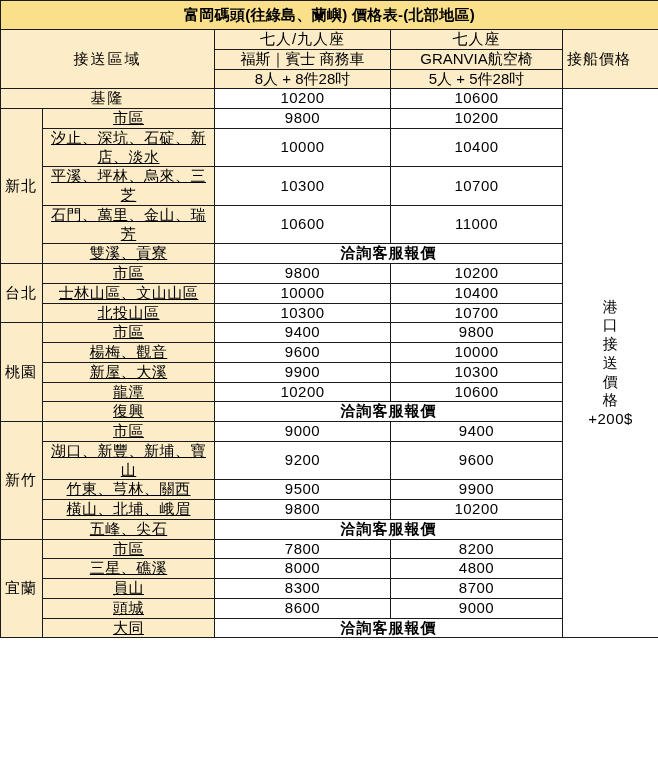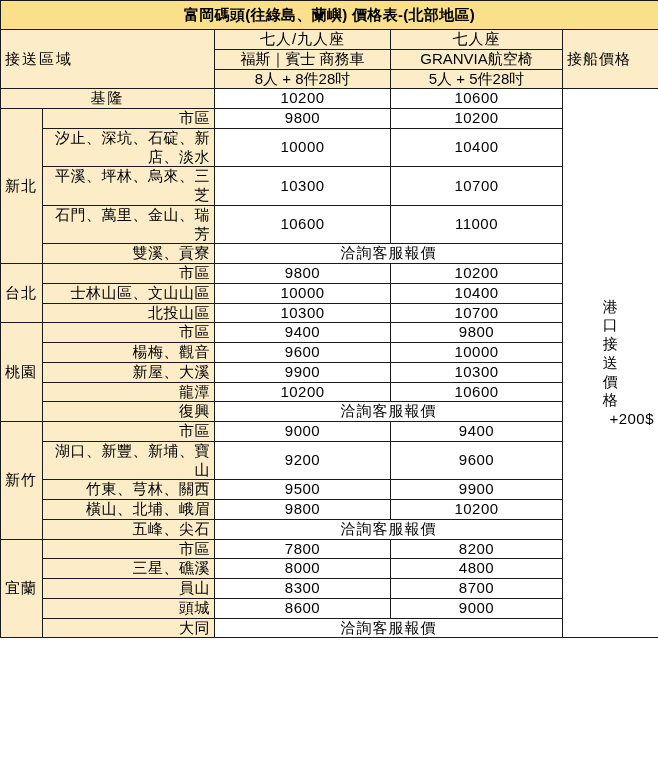--- a/index.html
+++ b/index.html
@@ -38,21 +38,21 @@
     height: 28px;
   }
   
   .hdr {
     background: #fcecc8 !important;
     text-align: center;
     font-size: 16px;
   }
   .hdr-area {
     background: #fcecc8 !important;
-    text-align: left;
+    text-align: center;
     font-size: 19px;
     letter-spacing: 2px;
   }
   .hdr-boat {
     background: #fcecc8 !important;
     font-size: 16px;
     letter-spacing: 1px;
   }
   .hdr-row1 { font-size: 17px; letter-spacing: 1px; }
   .hdr-row2 { font-size: 16px; }
@@ -60,54 +60,56 @@
 
   
   .county {
     background: #fcecc8 !important;
     text-align: left;
     font-size: 19px;
     letter-spacing: 1px;
   }
   .district {
     background: #fcecc8 !important;
-    text-align: right;
+    text-align: center;
     font-size: 11.5px;
     padding-left: 6px;
     letter-spacing: 0.5px;
+    text-decoration: underline;
   }
   .single-region {
     background: #fcecc8 !important;
     text-align: center;
     font-size: 17px;
     letter-spacing: 2px;
     font-family: Liberation Serif, serif;
   }
   .price {
     text-align: center;
     font-size: 17px;
     background: #ffffff !important;
     letter-spacing: 0.5px;
   }
   .quote {
     text-align: center;
     font-size: 17px;
     background: #ffffff !important;
     letter-spacing: 1px;
+    font-weight: bold;
   }
   .boat-cell {
     background: #ffffff !important;
     text-align: center;
     vertical-align: middle;
     font-size: 17px;
     line-height: 1.32;
     letter-spacing: 0.5px;
   }
   .boat-vert span { display: block; }
-  .boat-plus { white-space: nowrap; text-align: right; }
+  .boat-plus { white-space: nowrap; }
 </style>
 </head>
 <body>
 
 <table class="price-table">
   <colgroup>
     <col style="width:42px">
     <col style="width:172px">
     <col style="width:176px">
     <col style="width:172px">

